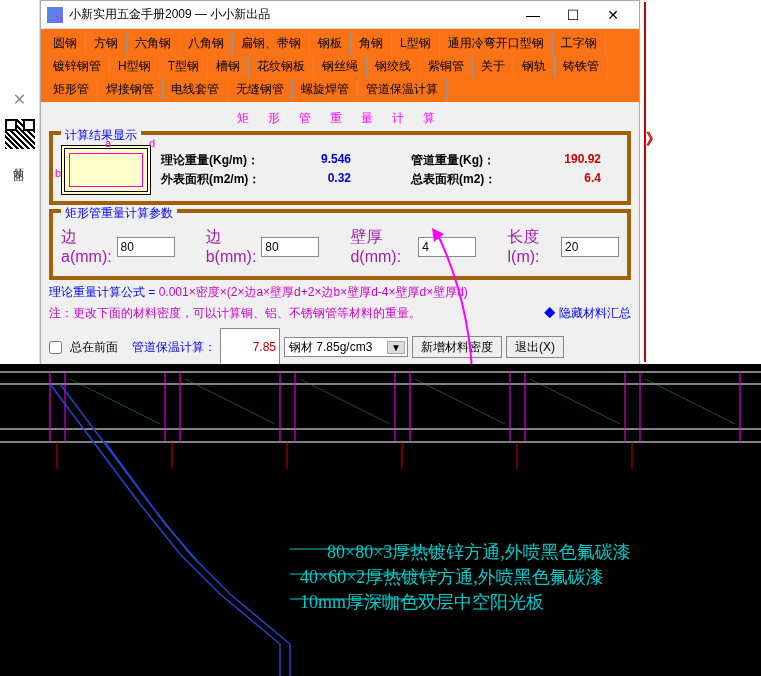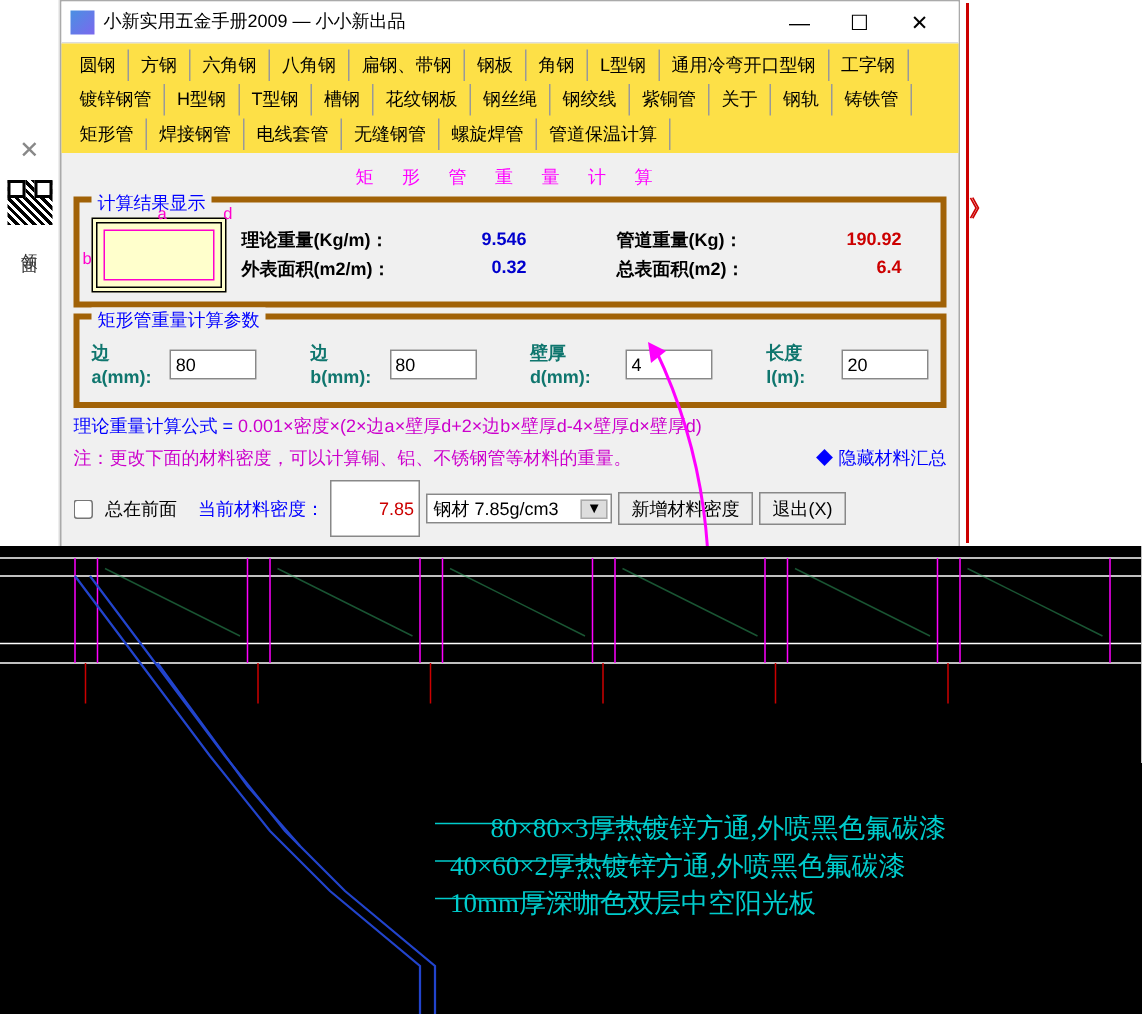--- a/index.html
+++ b/index.html
@@ -8,40 +8,40 @@
 .close-x { font-size: 16px; color: #888; text-align: center; margin-top: 90px; cursor: pointer; }
 .qr { width: 30px; height: 30px; background: repeating-linear-gradient(45deg,#000,#000 2px,#fff 2px,#fff 4px); margin: 10px auto; position: relative; }
 .qr::before,.qr::after { content:""; position:absolute; width:8px; height:8px; background:#fff; border:2px solid #000; }
 .qr::before { top:0; left:0; } .qr::after { top:0; right:0; }
 .side-txt { writing-mode: vertical-rl; font-size: 11px; color: #333; margin: 5px auto; width: 12px; }
 .app { position: absolute; left: 40px; top: 0; width: 600px; background: #f0f0f0; border: 1px solid #aaa; }
 .titlebar { background: #fff; height: 28px; display: flex; align-items: center; padding: 0 6px; border-bottom: 1px solid #ddd; }
 .titlebar .icon { width: 16px; height: 16px; background: linear-gradient(135deg,#4a90e2,#7b68ee); margin-right: 6px; }
 .titlebar .title { flex: 1; font-size: 12px; }
 .winbtn { width: 40px; height: 26px; text-align: center; line-height: 26px; font-size: 14px; cursor: pointer; }
-.tabs { padding: 4px 4px 0; display: flex; flex-wrap: wrap; background: #fde047; }
+.tabs { padding: 4px 4px 0; display: flex; flex-wrap: wrap; background: #f97316; }
 .tab { padding: 2px 8px; font-size: 12px; color: #000; cursor: pointer; border-right: 1px solid #999; margin-bottom: 2px; }
 .content { padding: 4px 8px; }
 .heading { text-align: center; font-size: 12px; color: #ff00ff; letter-spacing: 8px; margin: 4px 0; font-family: KaiTi, serif; }
 .group { border: 4px solid #a16207; margin: 4px 0; padding: 10px 8px 6px; position: relative; }
 .group-title { position: absolute; top: -8px; left: 8px; background: #f0f0f0; padding: 0 4px; font-size: 12px; color: #00f; }
 .result-row { display: flex; align-items: center; }
 .diagram { width: 90px; height: 50px; background: #ffc; border: 4px double #000; position: relative; flex-shrink: 0; }
 .diagram::before { content:""; position:absolute; inset:4px; border:1px solid #f0c; }
 .dlabel-a { position:absolute; top:-12px; left:40px; color:#f0c; font-size:11px; }
 .dlabel-b { position:absolute; left:-10px; top:18px; color:#f0c; font-size:11px; }
 .dlabel-d { position:absolute; top:-12px; right:-8px; color:#f0c; font-size:11px; }
 .results { flex: 1; margin-left: 10px; }
 .rline { display: flex; margin: 2px 0; font-size: 12px; }
 .rlbl { width: 110px; font-weight: bold; }
 .rval { width: 80px; text-align: right; font-weight: bold; }
 .blue { color: #0000cd; }
 .red { color: #cc0000; }
 .param-row { display: flex; align-items: center; gap: 4px; margin: 4px 0; }
-.param-row label { color: #0f766e; font-size: 12px; font-weight: bold; }
+.param-row label { color: #a21caf; font-size: 16px; }
 .param-row input[type=text] { width: 58px; height: 20px; border: 1px solid #888; padding: 0 3px; font-size: 12px; background: #fff; }
 .formula { font-size: 12px; margin: 4px 0; }
 .formula-lbl { color: #00f; }
 .formula-txt { color: #cc00cc; }
 .note { color: #cc00cc; font-size: 12px; }
 .hide-link { color: #00f; font-size: 12px; float: right; cursor: pointer; }
 .mid-row { display: flex; align-items: center; gap: 4px; margin: 6px 0; font-size: 12px; }
 .mid-row input[type=text] { height: 38px; border: 1px solid #888; padding: 0 3px; font-size: 12px; }
 .density-val { width: 60px; text-align: right; color: #cc0000; }
 .select { height: 20px; border: 1px solid #888; background: #fff; font-size: 12px; width: 124px; display: inline-flex; align-items: center; padding: 0 4px; position: relative; }
@@ -166,21 +166,21 @@
     </div>
     <div>
       <span class="note">注：更改下面的材料密度，可以计算铜、铝、不锈钢管等材料的重量。</span>
       <span class="hide-link">◆ 隐藏材料汇总</span>
     </div>
 
     <div class="mid-row">
       <input type="checkbox" class="checkbox" style="">
       <span>总在前面</span>
       <span style="width:6px"></span>
-      <span style="color:#00f">当前材料密度：</span>
+      <span style="color:#00f">管道保温计算：</span>
       <input type="text" class="density-val" value="7.85" style="">
       <span class="select">钢材 7.85g/cm3</span>
       <button class="btn">新增材料密度</button>
       <button class="btn">退出(X)</button>
     </div>
 
     <div class="sum-title">各项材料重量汇总表</div>
     <div class="sum-row">
       <input type="checkbox" checked="" class="checkbox" style="">
       <span>全选</span>

